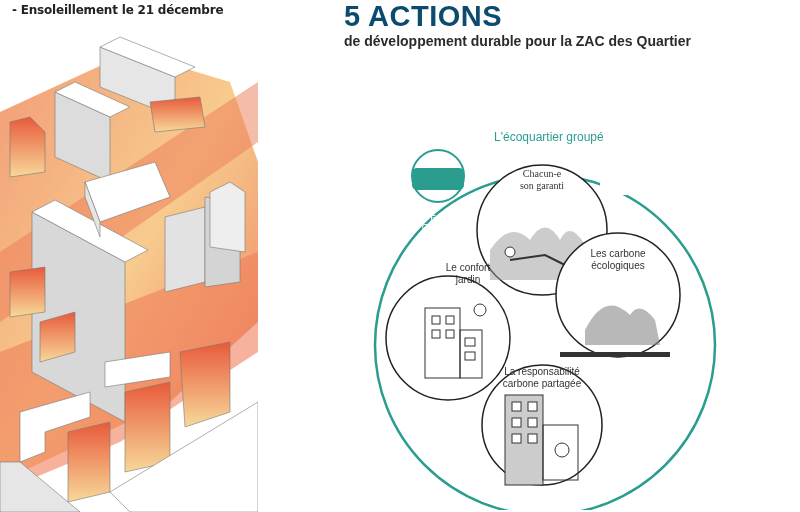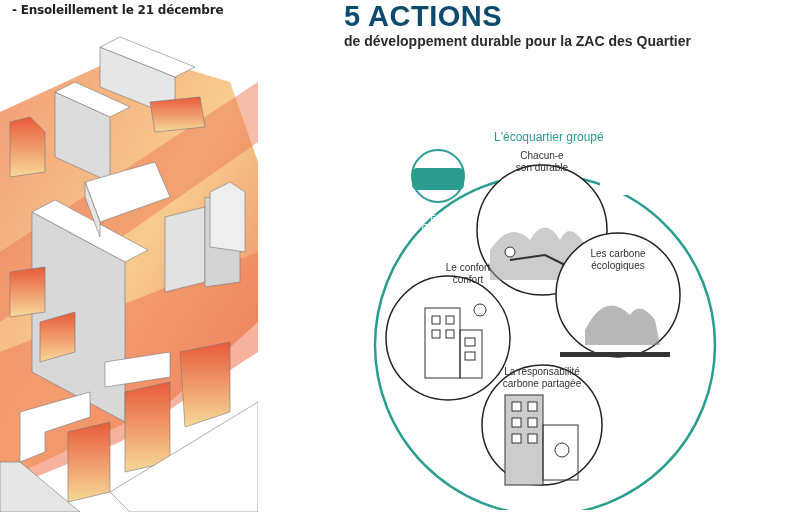--- a/index.html
+++ b/index.html
@@ -119,28 +119,28 @@
   </g>
 </svg>
 
 <div class="badge-text" style="left:412px;top:170px;width:52px;">
   <div>Eco</div>
   <div>Quartier</div>
 </div>
 
 <div class="group-label">L'écoquartier groupé</div>
 
-<div class="circle-label" style="left:502px;top:150px;width:80px;">
+<div class="circle-label" style="left:502px;top:168px;width:80px;font-family:Liberation Serif, serif;">
   <div>Chacun-e</div>
-    <div>son durable</div>
+    <div>son garanti</div>
 </div>
 <div class="circle-label" style="left:578px;top:248px;width:80px;">
   <div>Les carbone</div>
     <div>écologiques</div>
 </div>
 <div class="circle-label" style="left:428px;top:262px;width:80px;">
   <div>Le confort</div>
-    <div>confort</div>
+    <div>jardin</div>
 </div>
 <div class="circle-label" style="left:492px;top:366px;width:100px;">
   <div>La responsabilité</div>
     <div>carbone partagée</div>
 </div>
 
 </body></html>

